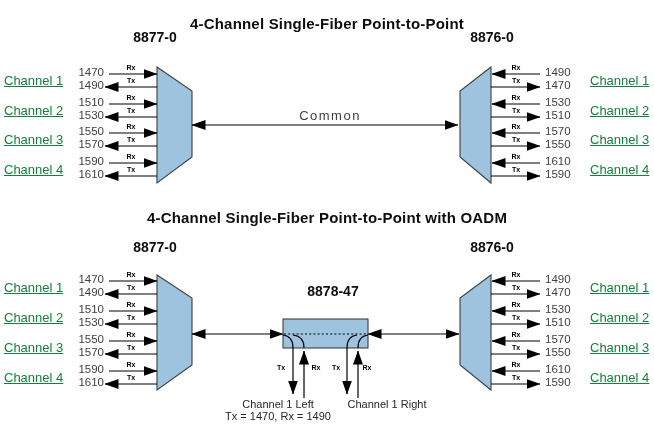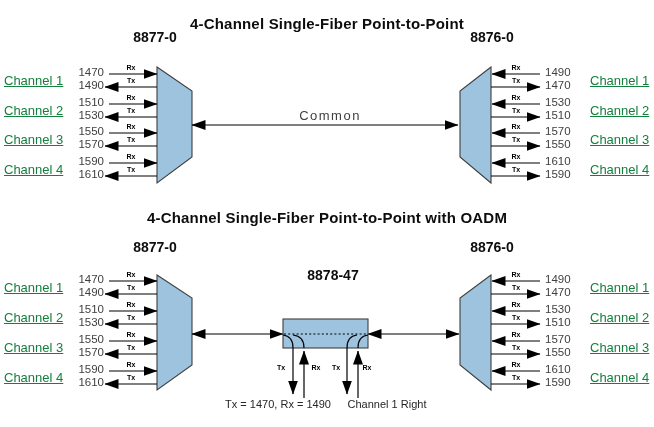--- a/index.html
+++ b/index.html
@@ -155,21 +155,21 @@
 
   <div class="t px" style="left:507px;top:153px">Rx</div>
   <div class="t px" style="left:507px;top:166px">Tx</div>
   <div class="t wl" style="left:545px;top:155px">1610</div>
   <div class="t wl" style="left:545px;top:168px">1590</div>
   <div class="t chname" style="left:590px;top:163px">Channel 4</div>
 
   <div class="t title" style="top:210px">4-Channel Single-Fiber Point-to-Point with OADM</div>
   <div class="t dev" style="left:115px;top:240px">8877-0</div>
   <div class="t dev" style="left:452px;top:240px">8876-0</div>
-  <div class="t dev" style="left:293px;top:268px">8878-47</div>
+  <div class="t dev" style="left:293px;top:284px">8878-47</div>
 
   <div class="t chname" style="left:4px;top:281px">Channel 1</div>
   <div class="t wl wr" style="left:68px;top:273px">1470</div>
   <div class="t wl wr" style="left:68px;top:286px">1490</div>
   <div class="t px" style="left:122px;top:271px">Rx</div>
   <div class="t px" style="left:122px;top:284px">Tx</div>
 
   <div class="t chname" style="left:4px;top:311px">Channel 2</div>
   <div class="t wl wr" style="left:68px;top:303px">1510</div>
   <div class="t wl wr" style="left:68px;top:316px">1530</div>
@@ -211,19 +211,20 @@
   <div class="t wl" style="left:545px;top:363px">1610</div>
   <div class="t wl" style="left:545px;top:376px">1590</div>
   <div class="t chname" style="left:590px;top:371px">Channel 4</div>
 
   <div class="t px" style="left:272px;top:364px">Tx</div>
   <div class="t px" style="left:307px;top:364px">Rx</div>
   <div class="t px" style="left:327px;top:364px">Tx</div>
   <div class="t px" style="left:358px;top:364px">Rx</div>
 
   <div class="t drop" style="left:218px;top:398px">
+    <div>Channel 1 Left</div>
     <div>Tx = 1470, Rx = 1490</div>
   </div>
   <div class="t drop" style="left:327px;top:398px">
     <div>Channel 1 Right</div>
   </div>
 
 </div>
 
 </body></html>

